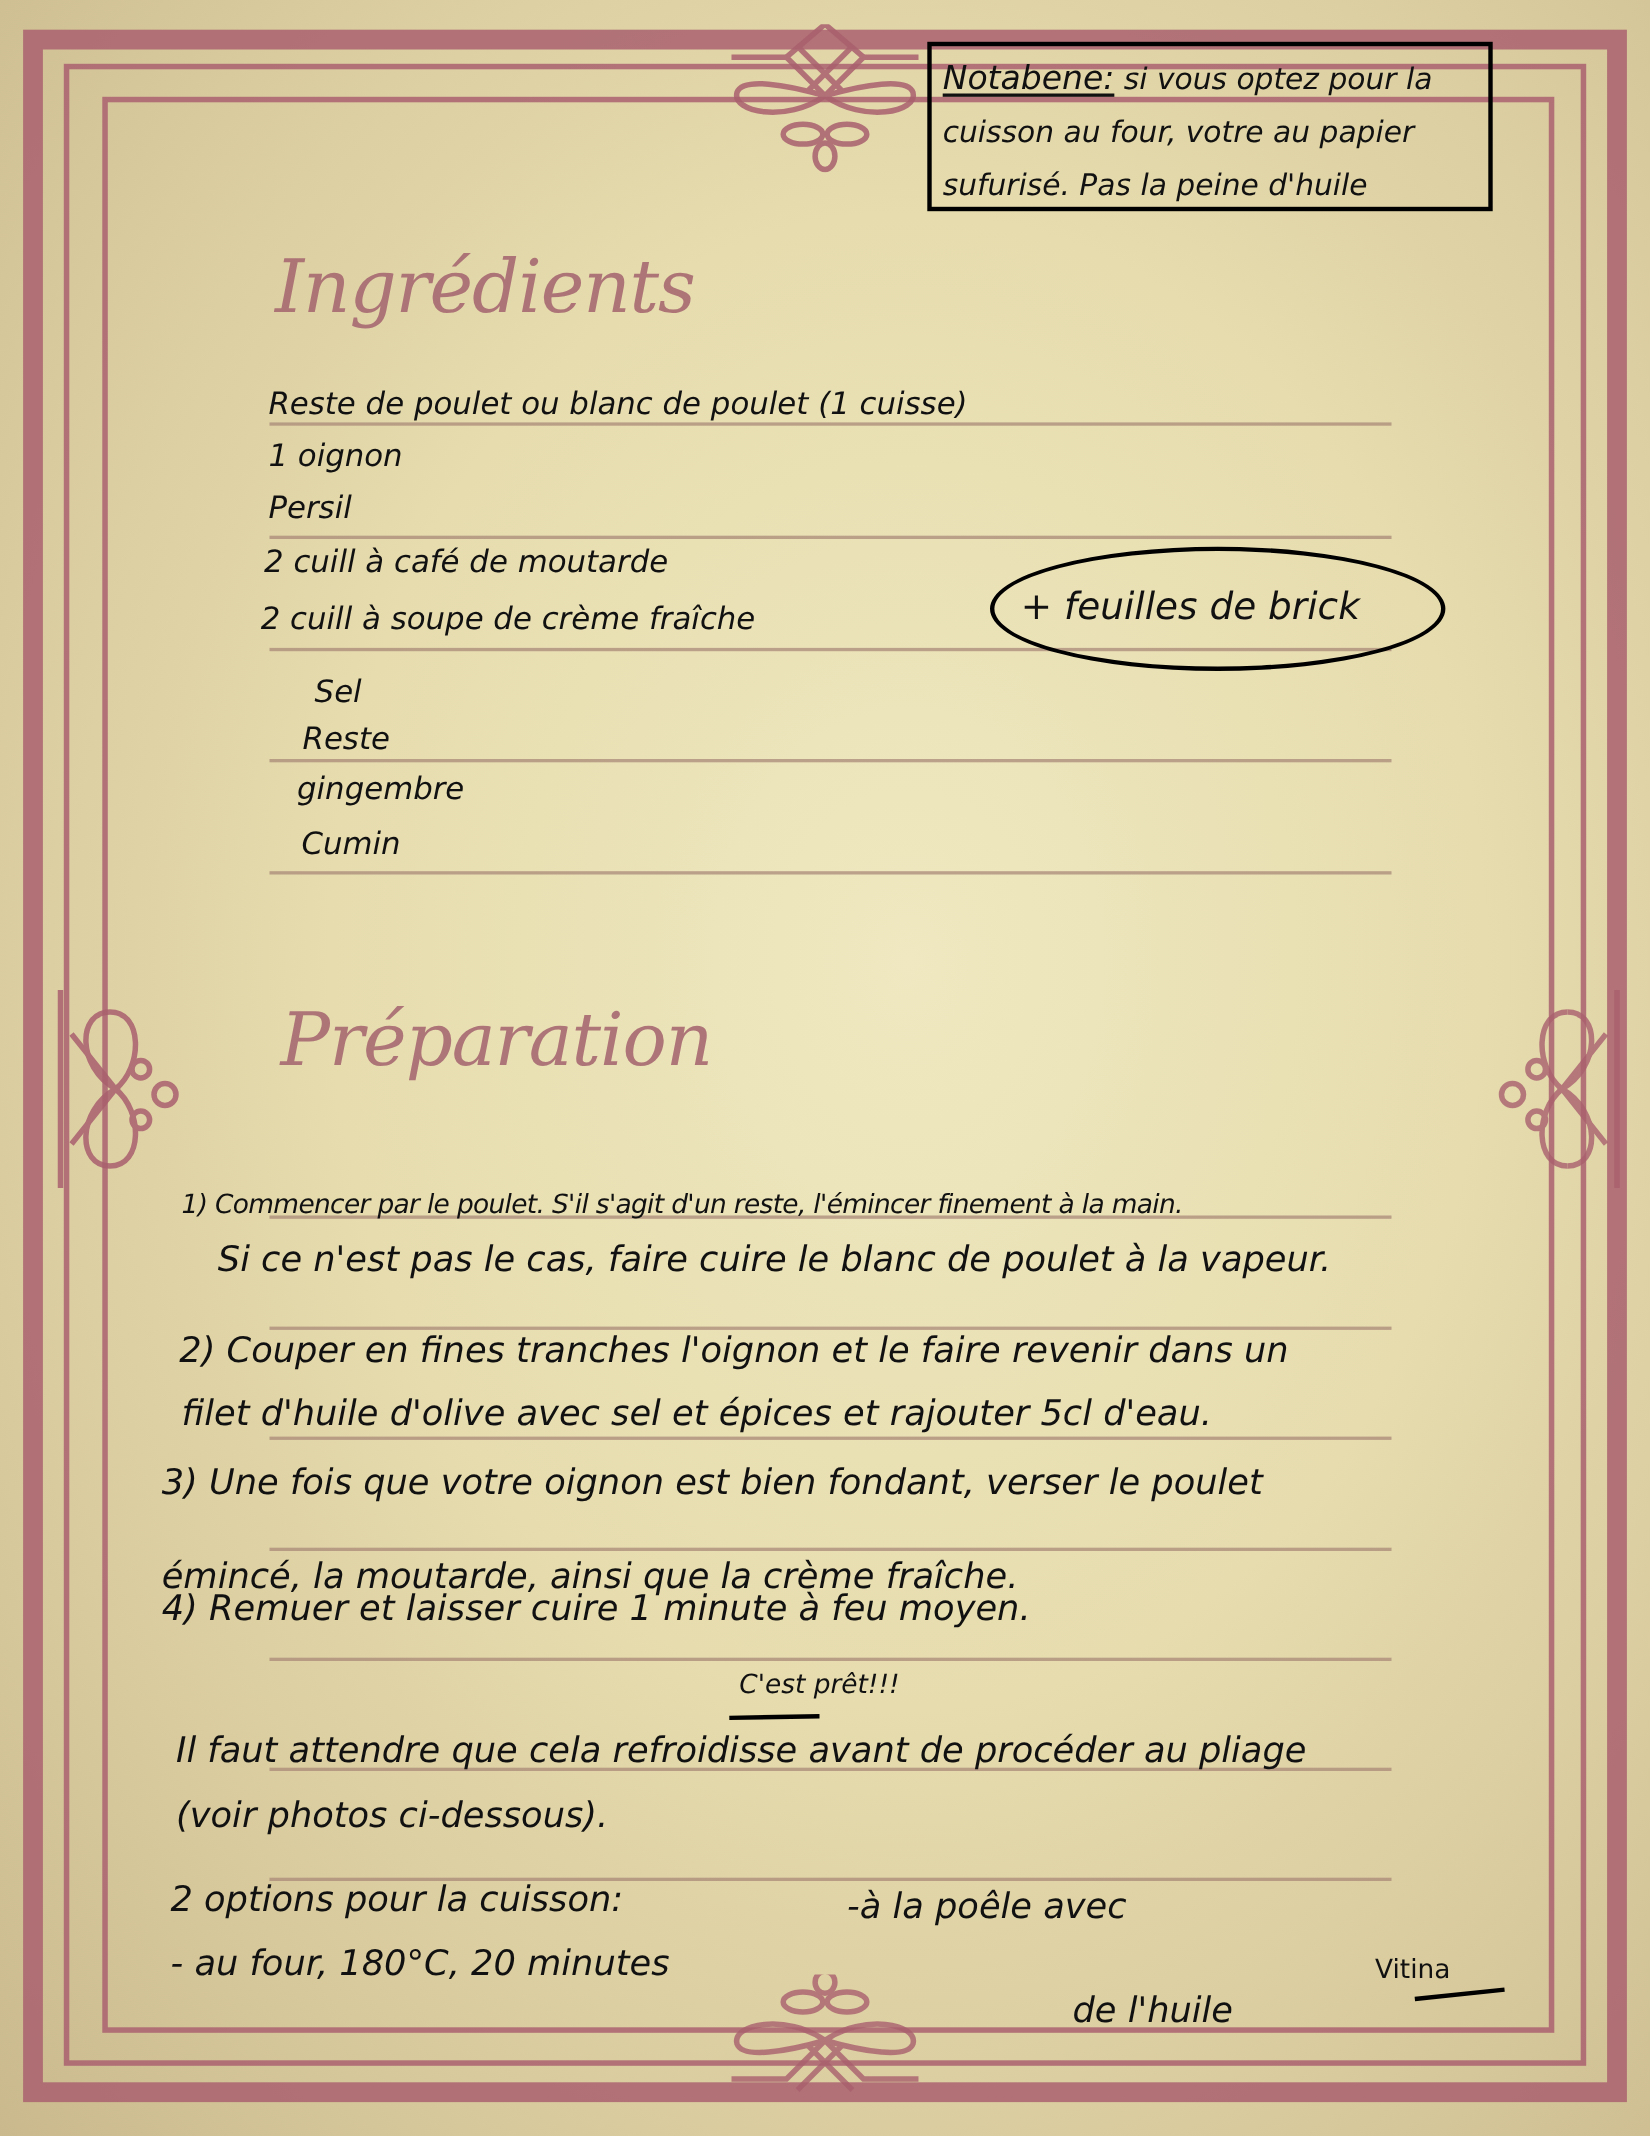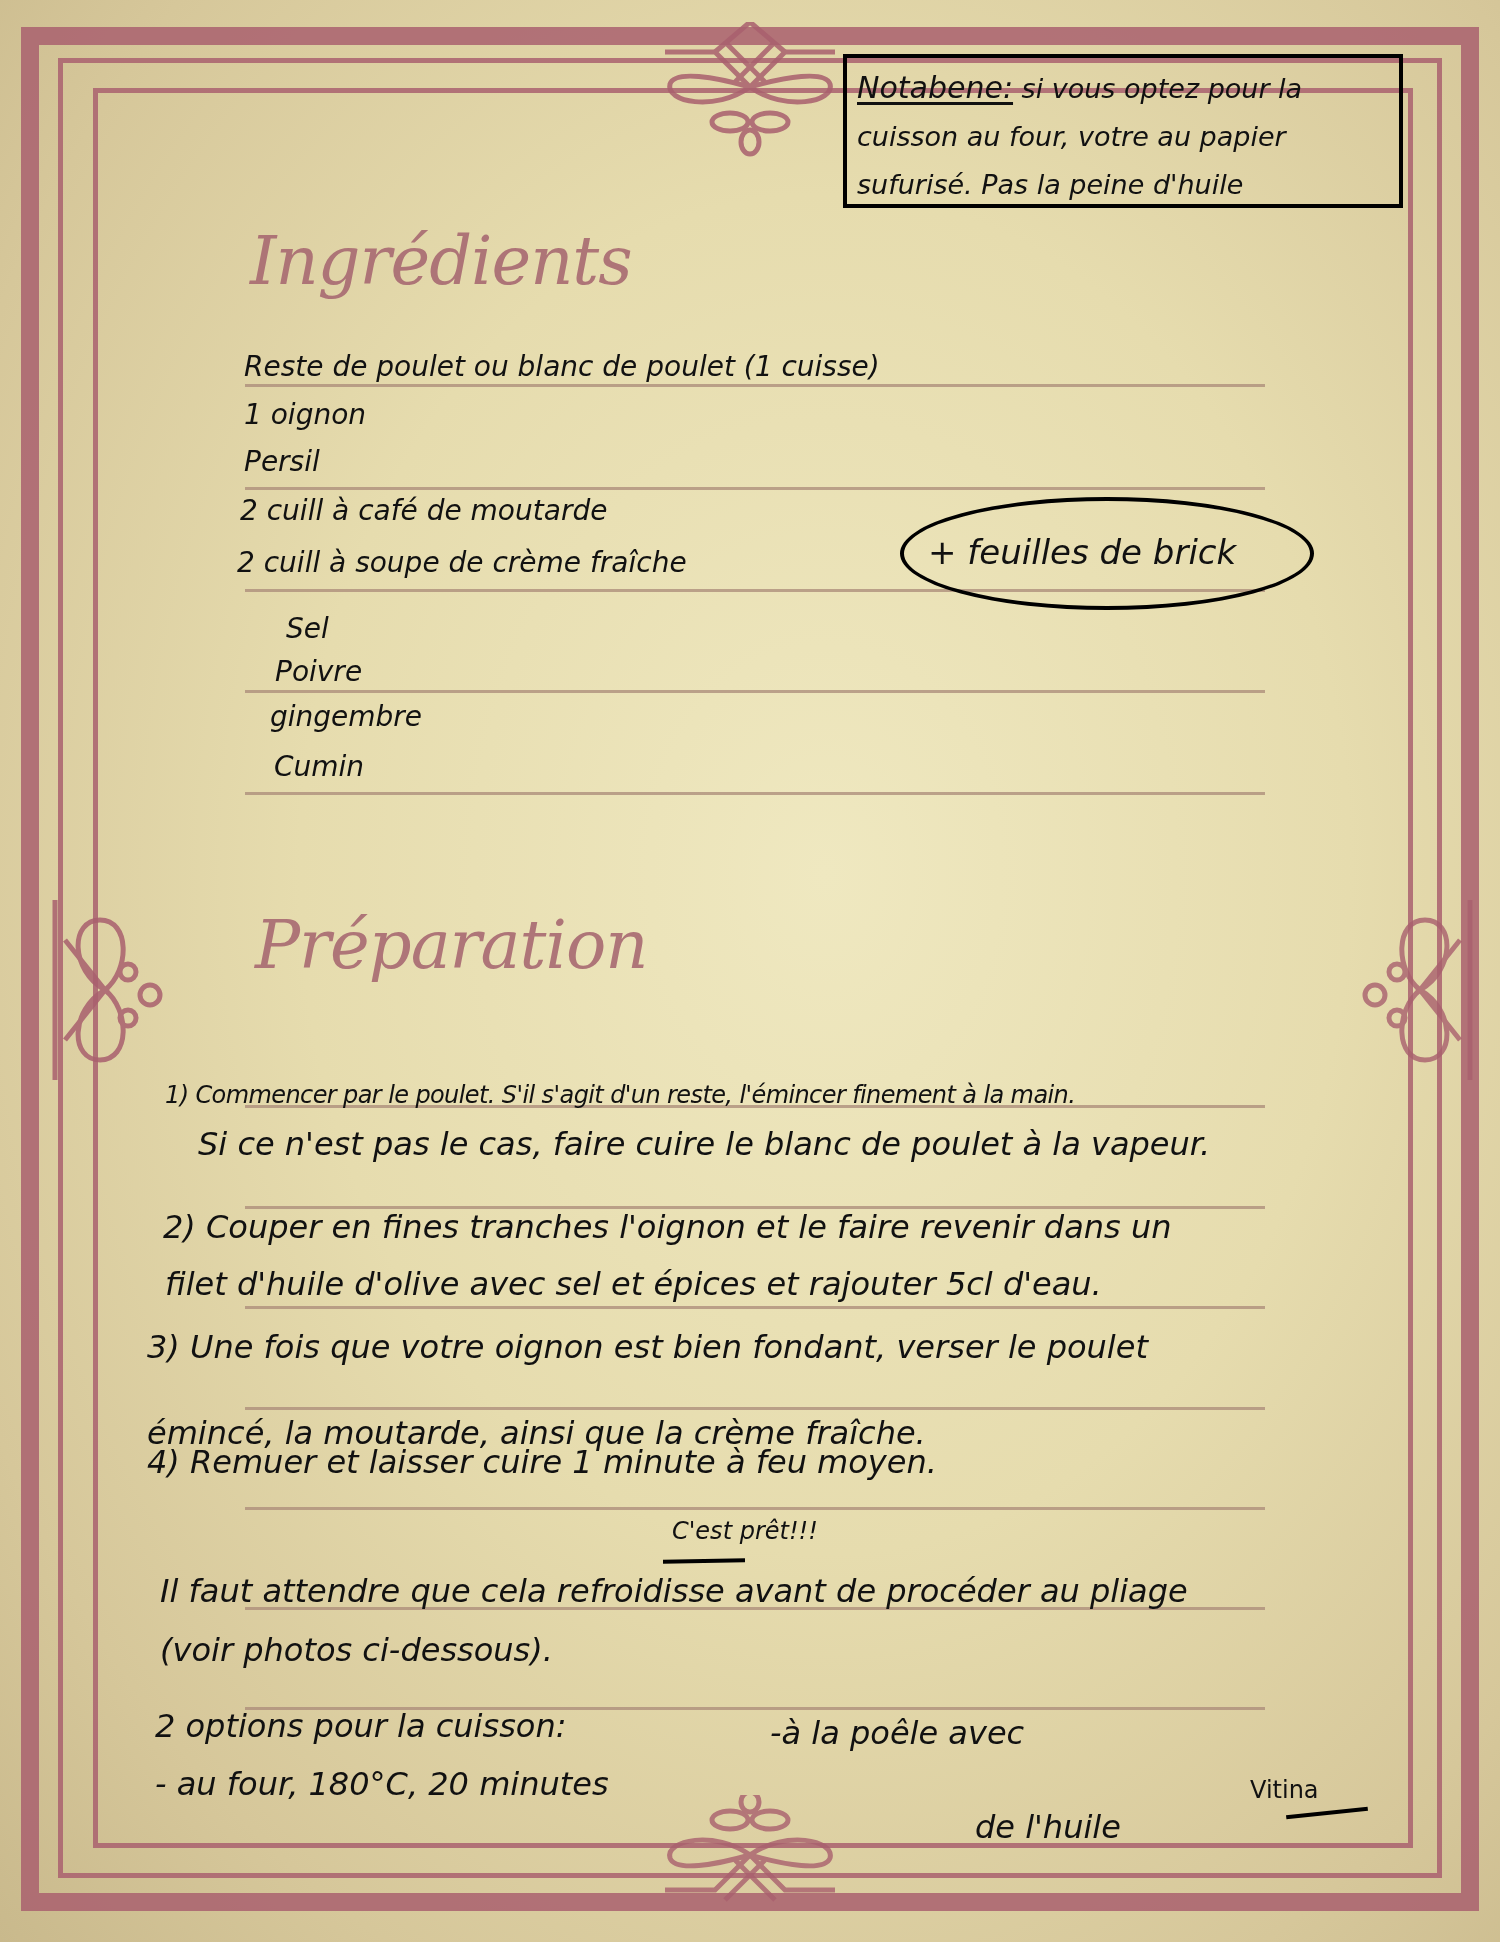--- a/index.html
+++ b/index.html
@@ -17,21 +17,21 @@
   .orn svg { display: block; }
 
   .heading {
     position: absolute; font-family: "DejaVu Serif", serif; font-style: italic;
     color: #a86a72; font-size: 67px; letter-spacing: -1px; opacity: 0.9;
   }
   .hand { position: absolute; color: #111; font-family: "DejaVu Sans", sans-serif; font-style: italic; white-space: nowrap; }
   .rule { position: absolute; height: 3px; background: #a98a78; opacity: 0.75; }
 
   .notabene {
-    position: absolute; left: 843px; top: 54px; width: 560px; height: 154px;
+    position: absolute; left: 843px; top: 38px; width: 514px; height: 154px;
     border: 4px solid #000; box-sizing: border-box; padding: 6px 10px 0 10px;
   }
   .notabene .line { font-style: italic; font-size: 27px; line-height: 48px; color: #111; white-space: nowrap; }
   .nb-title { text-decoration: underline; text-decoration-thickness: 3px; text-underline-offset: 4px; font-size: 30px; }
 
   .ellipse {
     position: absolute; left: 900px; top: 497px; width: 414px; height: 113px;
     border: 4px solid #000; border-radius: 50%; box-sizing: border-box;
   }
   .ing { font-size: 28px; }
@@ -126,21 +126,21 @@
 <div class="hand ing" style="left:244px; top:350px;">Reste de poulet ou blanc de poulet (1 cuisse)</div>
 <div class="hand ing" style="left:244px; top:398px;">1 oignon</div>
 <div class="hand ing" style="left:244px; top:445px;">Persil</div>
 <div class="hand ing" style="left:240px; top:494px;">2 cuill à café de moutarde</div>
 <div class="hand ing" style="left:237px; top:546px;">2 cuill à soupe de crème fraîche</div>
 
 <div class="ellipse"></div>
 <div class="hand" style="left:928px; top:532px; font-size:34px;">+ feuilles de brick</div>
 
 <div class="hand ing" style="left:286px; top:612px;">Sel</div>
-<div class="hand ing" style="left:275px; top:655px;">Poivre</div>
+<div class="hand ing" style="left:275px; top:655px;">Reste</div>
 <div class="hand ing" style="left:270px; top:700px;">gingembre</div>
 <div class="hand ing" style="left:274px; top:750px;">Cumin</div>
 
 <div class="heading" style="left:255px; top:906px;">Préparation</div>
 
 <div class="rule" style="left:245px; top:1105px; width:1020px;"></div>
 <div class="rule" style="left:245px; top:1206px; width:1020px;"></div>
 <div class="rule" style="left:245px; top:1306px; width:1020px;"></div>
 <div class="rule" style="left:245px; top:1407px; width:1020px;"></div>
 <div class="rule" style="left:245px; top:1507px; width:1020px;"></div>

